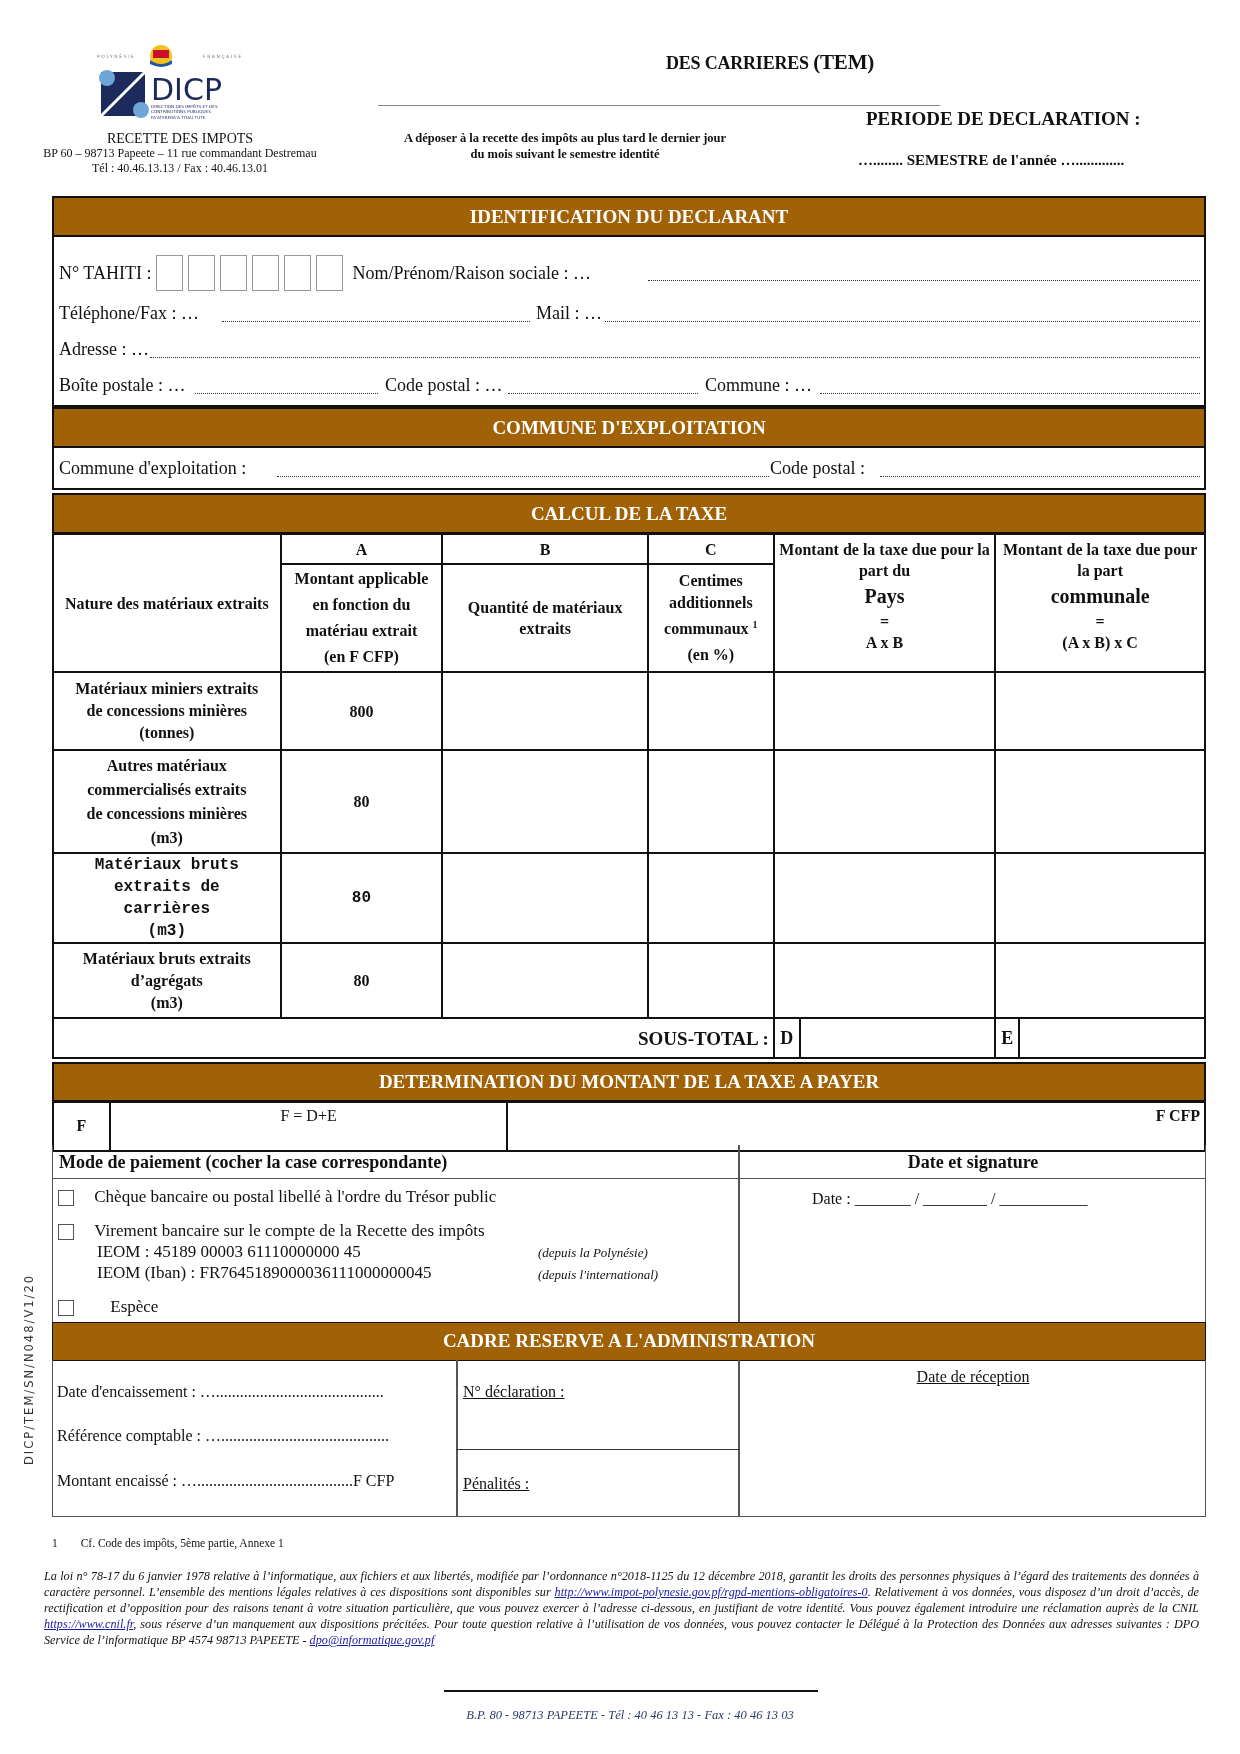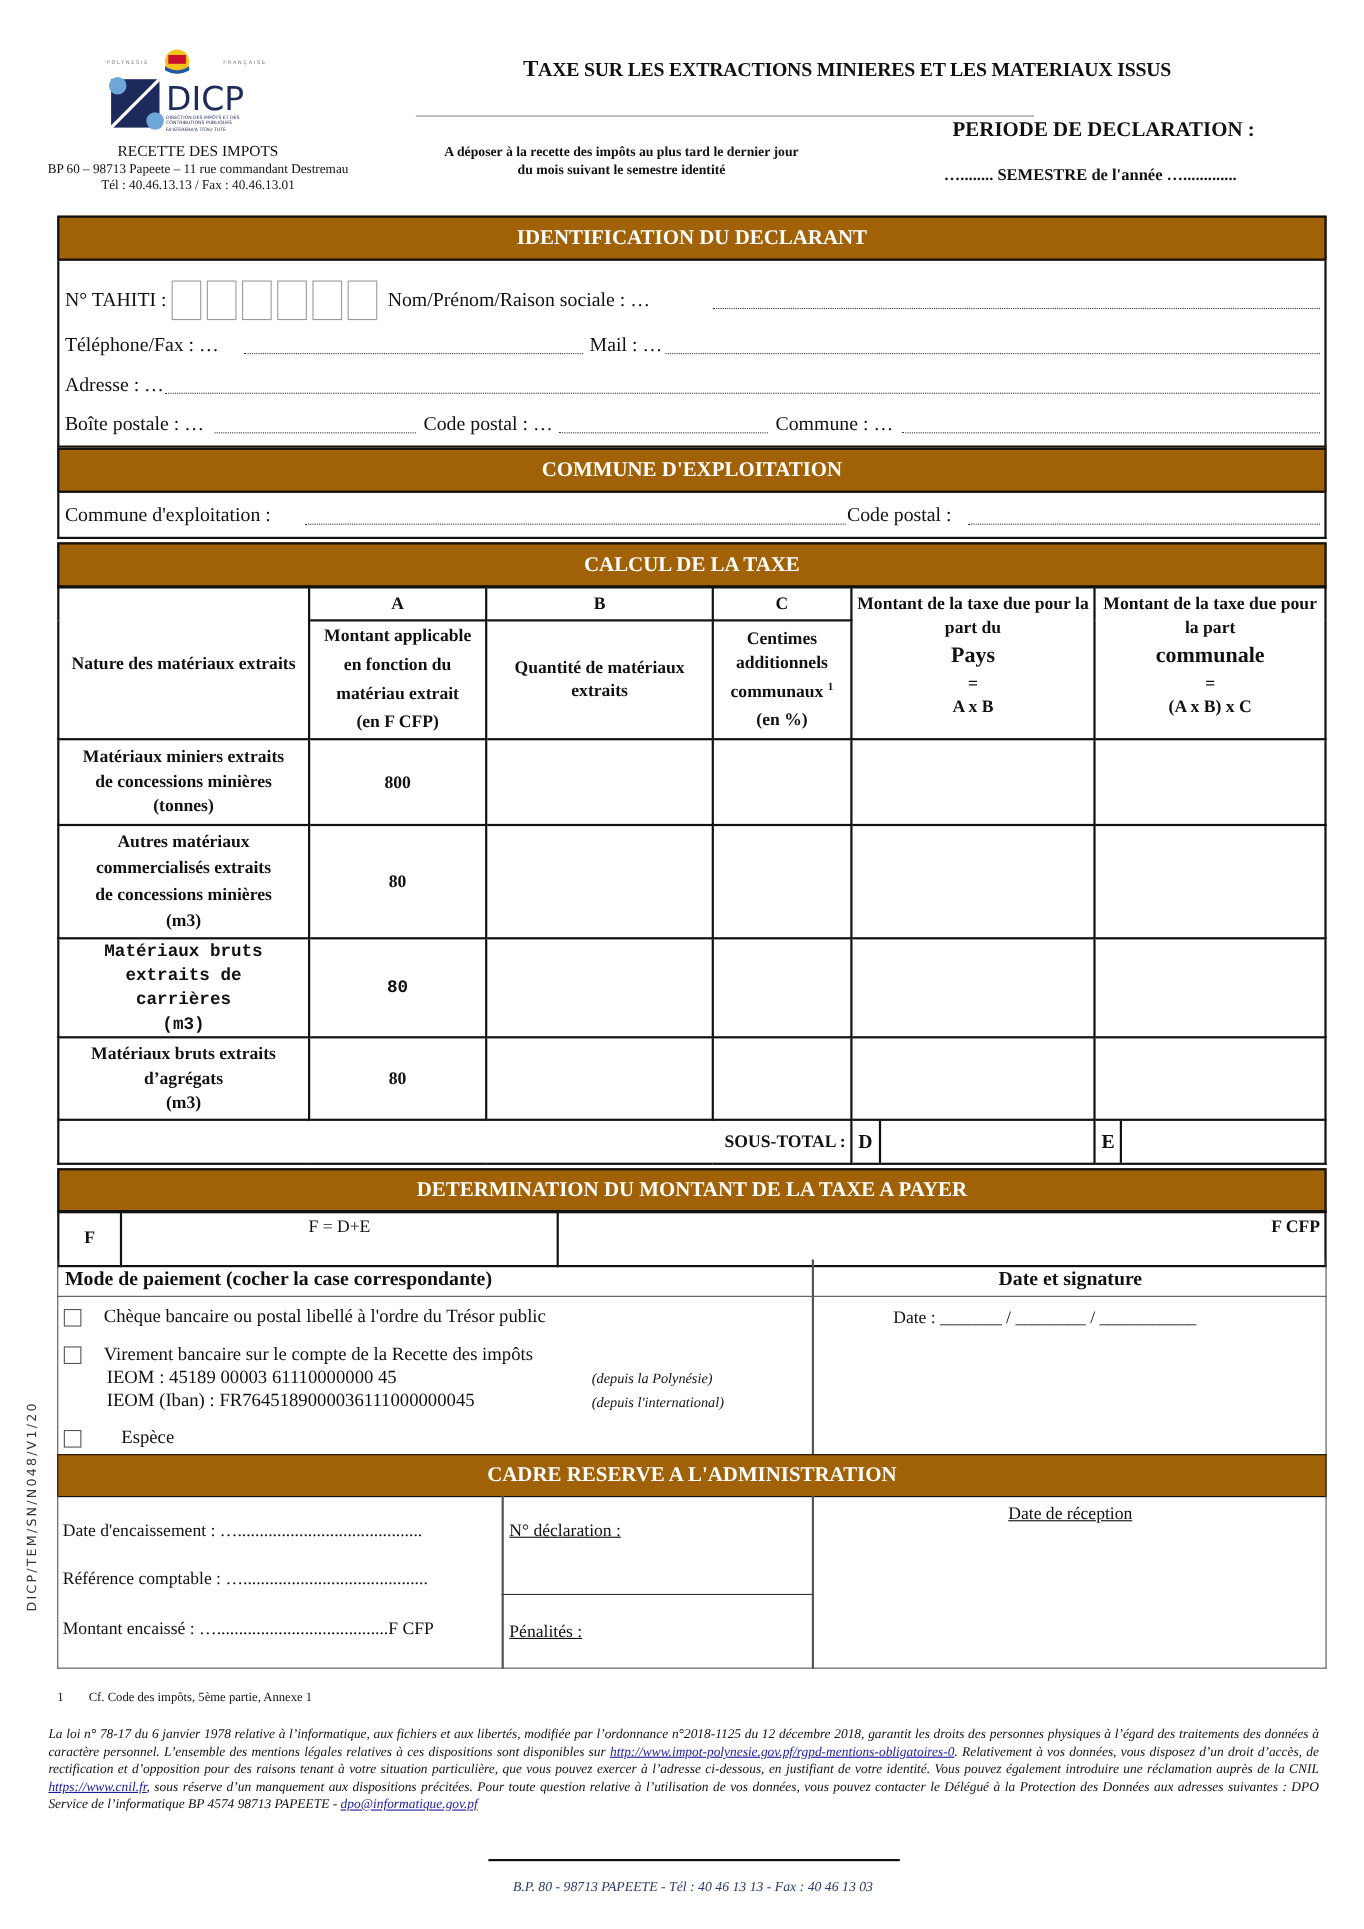--- a/index.html
+++ b/index.html
@@ -60,21 +60,21 @@
   </svg>
 </div>
 
 <div class="abs recette">
   <div class="t1">RECETTE DES IMPOTS</div>
   <div style="font-size:12px;">BP 60 – 98713 Papeete – 11 rue commandant Destremau</div>
   <div style="font-size:12px;">Tél : 40.46.13.13 / Fax : 40.46.13.01</div>
 </div>
 
 <div class="abs title">
-  <div><span style="font-size:21px;">T</span><span>AXE SUR LES EXTRACTIONS MINIERES ET LES MATERIAUX ISSUS</span></div>
+  <div><span>DES CARRIERES</span> <span class="tem">(TEM)</span></div>
 </div>
 <div class="abs title-rule"></div>
 
 <div class="abs deposer">
   <div>A déposer à la recette des impôts au plus tard le dernier jour</div>
   <div>du mois suivant le semestre identité</div>
 </div>
 <div class="abs periode">PERIODE DE DECLARATION :</div>
 <div class="abs semestre">…........ SEMESTRE de l'année ….............</div>
 
@@ -202,21 +202,21 @@
           <div>d’agrégats</div>
           <div>(m3)</div>
         </td>
     <td>80</td>
     <td></td>
     <td></td>
     <td></td>
     <td></td>
   </tr>
   <tr style="height:38px;">
-    <td colspan="4" style="text-align:right;font-size:16px;padding-right:4px;border-right:2px solid #111;"><span>SOUS-TOTAL :</span></td>
+    <td colspan="4" style="text-align:right;font-size:19px;padding-right:4px;border-right:2px solid #111;"><span>SOUS-TOTAL :</span></td>
     <td style="padding:0;">
       <div style="display:flex;height:38px;">
         <div style="width:24px;border-right:2px solid #111;line-height:38px;font-size:18px;">D</div>
         <div style="flex:1;"></div>
       </div>
     </td>
     <td style="padding:0;">
       <div style="display:flex;height:38px;">
         <div style="width:22px;border-right:2px solid #111;line-height:38px;font-size:18px;">E</div>
         <div style="flex:1;"></div>

